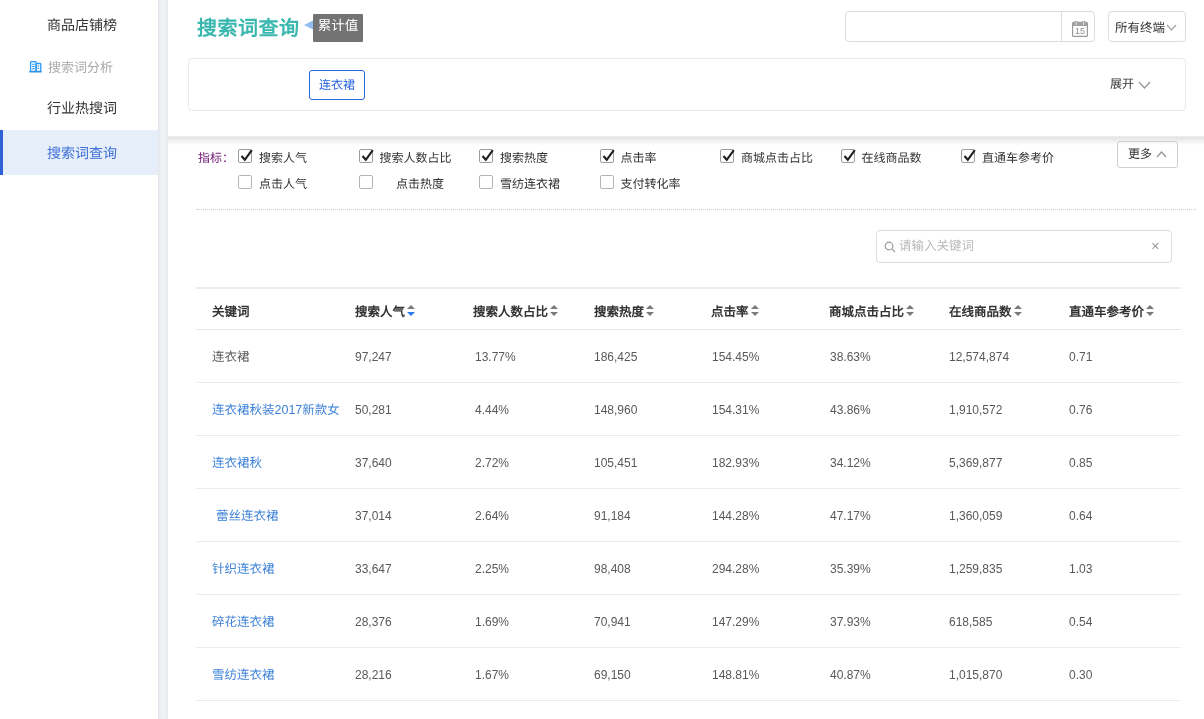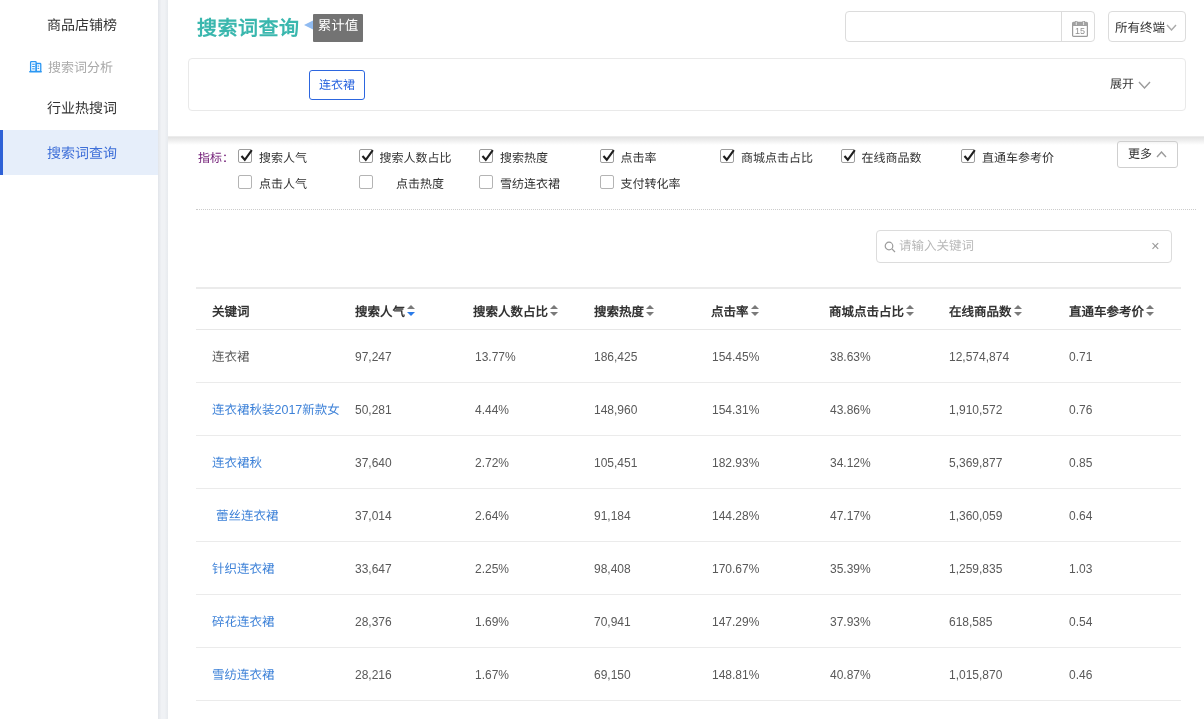--- a/index.html
+++ b/index.html
@@ -202,21 +202,21 @@
       <div class="td" style="left:516px;">144.28%</div>
       <div class="td" style="left:634px;">47.17%</div>
       <div class="td" style="left:753px;">1,360,059</div>
       <div class="td" style="left:873px;">0.64</div>
     </div>
     <div class="tr" style="top:542px;">
       <div class="td c0 link" style="left:16px;">针织连衣裙</div>
       <div class="td" style="left:159px;">33,647</div>
       <div class="td" style="left:279px;">2.25%</div>
       <div class="td" style="left:398px;">98,408</div>
-      <div class="td" style="left:516px;">170.67%</div>
+      <div class="td" style="left:516px;">294.28%</div>
       <div class="td" style="left:634px;">35.39%</div>
       <div class="td" style="left:753px;">1,259,835</div>
       <div class="td" style="left:873px;">1.03</div>
     </div>
     <div class="tr" style="top:595px;">
       <div class="td c0 link" style="left:16px;">碎花连衣裙</div>
       <div class="td" style="left:159px;">28,376</div>
       <div class="td" style="left:279px;">1.69%</div>
       <div class="td" style="left:398px;">70,941</div>
       <div class="td" style="left:516px;">147.29%</div>
@@ -225,21 +225,21 @@
       <div class="td" style="left:873px;">0.54</div>
     </div>
     <div class="tr" style="top:648px;">
       <div class="td c0 link" style="left:16px;">雪纺连衣裙</div>
       <div class="td" style="left:159px;">28,216</div>
       <div class="td" style="left:279px;">1.67%</div>
       <div class="td" style="left:398px;">69,150</div>
       <div class="td" style="left:516px;">148.81%</div>
       <div class="td" style="left:634px;">40.87%</div>
       <div class="td" style="left:753px;">1,015,870</div>
-      <div class="td" style="left:873px;">0.46</div>
+      <div class="td" style="left:873px;">0.30</div>
     </div>
   </div>
 <div id="cbs">
     <div class="cb" style="left:238px; top:149px;">
       <svg width="14" height="14" viewBox="0 0 14 14">
         <polyline points="2.5,7 5.8,10.8 12.8,1.2" fill="none" stroke="#1f1f1f" stroke-width="2.1"></polyline>
       </svg>
     </div>
     <div class="cblbl" style="left:259px; top:147.5px;">搜索人气</div>
     <div class="cb" style="left:358.5px; top:149px;">

